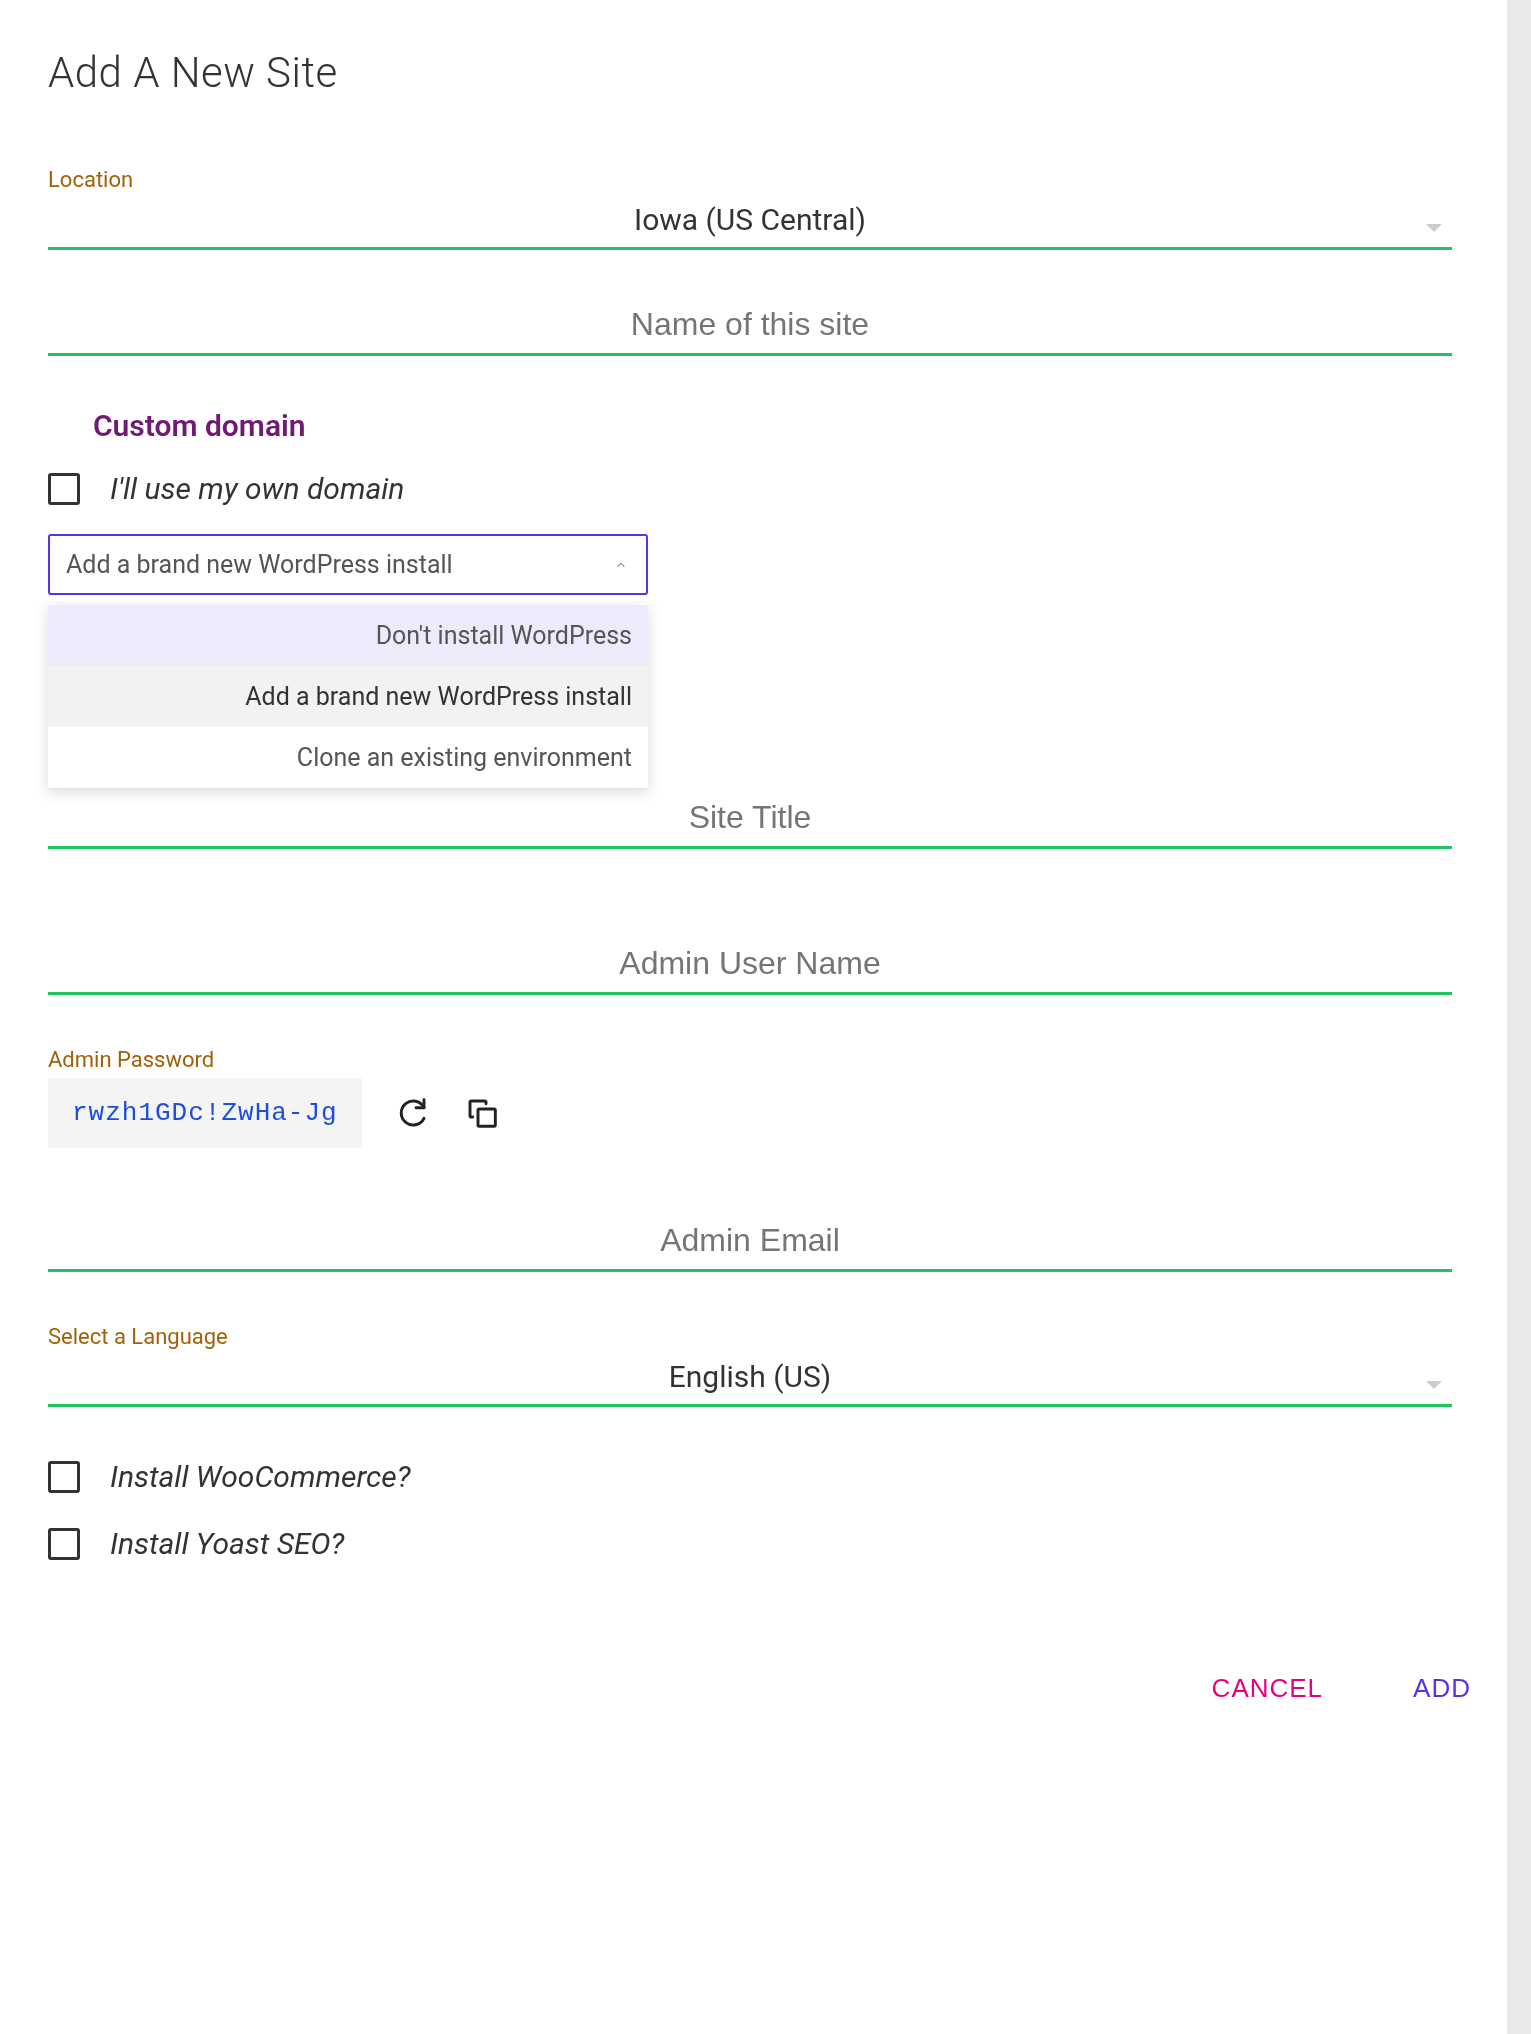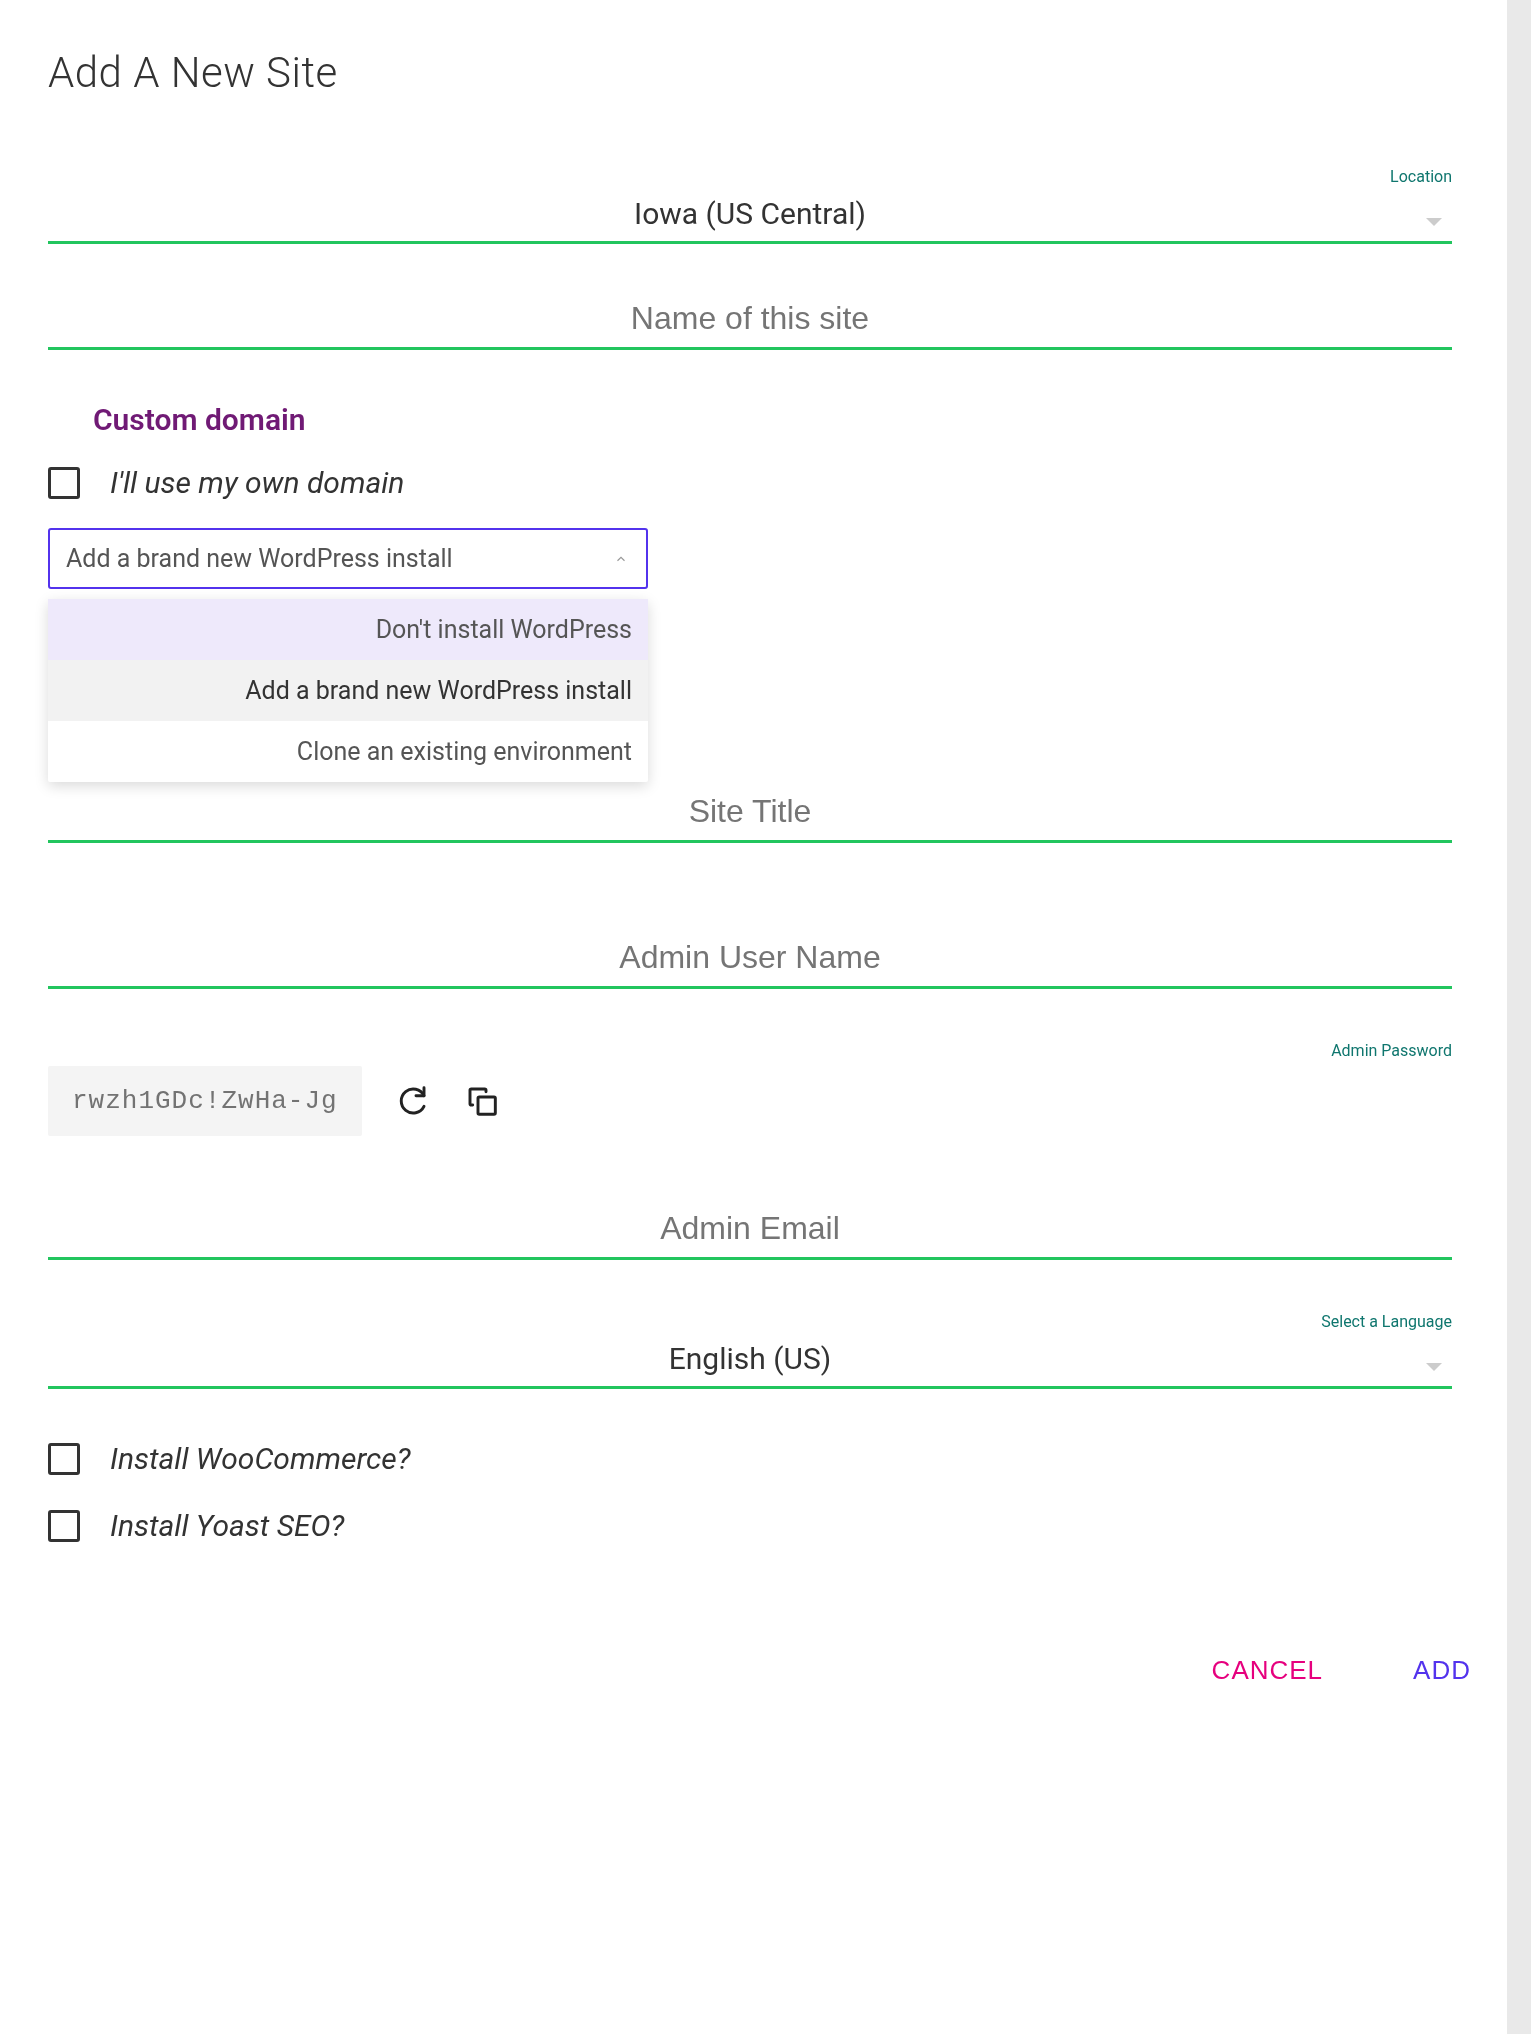--- a/index.html
+++ b/index.html
@@ -20,25 +20,24 @@
     font-weight: 300;
     color: #333;
     margin-bottom: 70px;
     letter-spacing: 0.5px;
   }
   .field {
     margin-bottom: 52px;
     position: relative;
   }
   .field-label {
-    font-size: 16px;
-    color: #0f766e;
+    font-size: 22px;
+    color: #a16207;
     margin-bottom: 6px;
     display: block;
-    text-align: right;
   }
   .field-value {
     font-size: 30px;
     color: #333;
     border: none;
     border-bottom: 3px solid #22c55e;
     width: 100%;
     padding: 4px 0 10px 0;
     background: transparent;
     outline: none;
@@ -135,21 +134,21 @@
   .password-row {
     display: flex;
     align-items: center;
     gap: 30px;
   }
   .password-box {
     background: #f4f4f4;
     padding: 20px 24px;
     font-family: "Courier New", monospace;
     font-size: 26px;
-    color: #737373;
+    color: #1d4ed8;
     border-radius: 2px;
     letter-spacing: 1px;
   }
   .icon-btn {
     width: 40px; height: 40px;
     display: flex; align-items: center; justify-content: center;
     cursor: pointer;
   }
   .icon-btn svg { width: 32px; height: 32px; stroke: #222; }
   .footer-actions {

